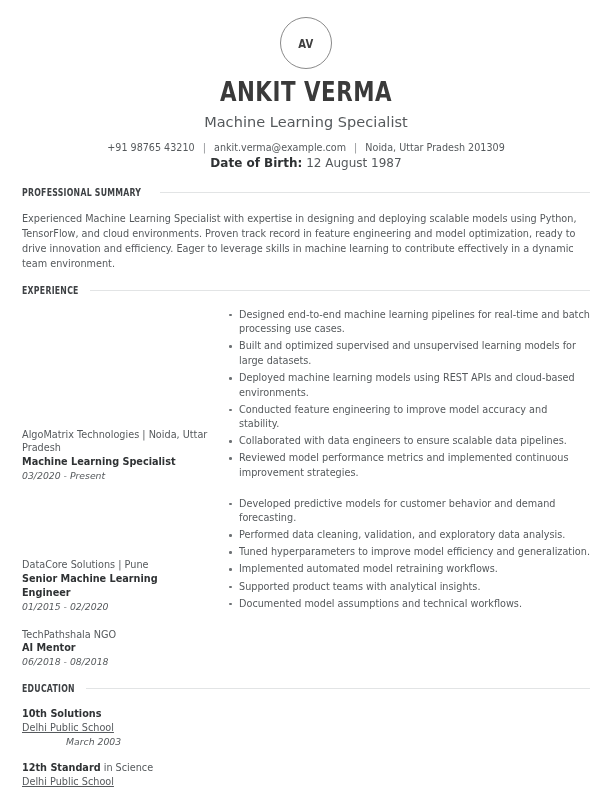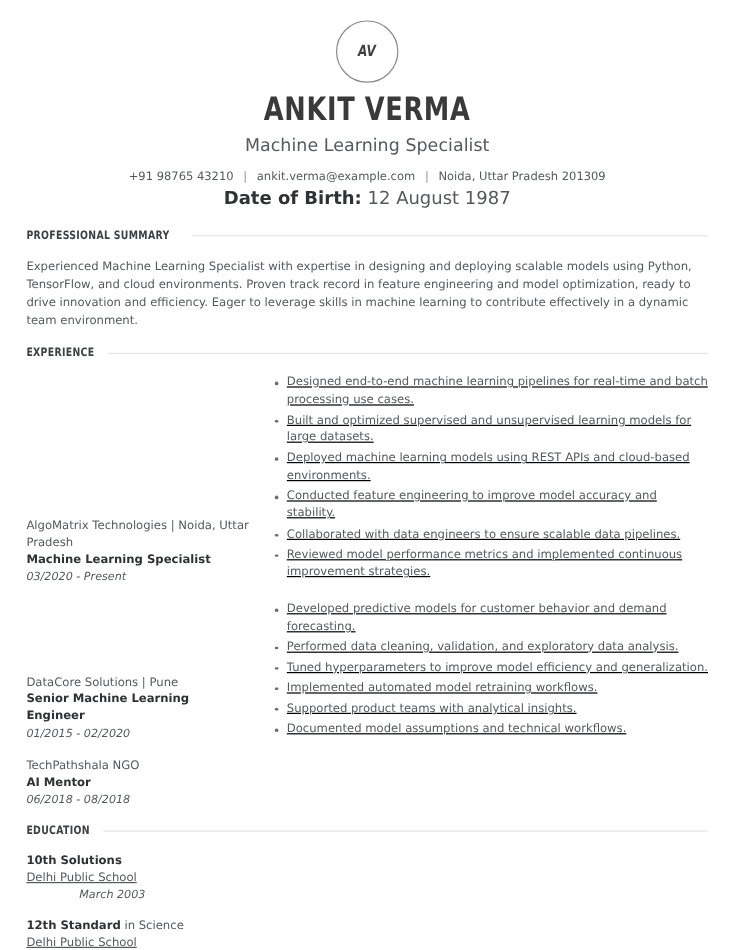--- a/index.html
+++ b/index.html
@@ -27,21 +27,20 @@
   .avatar {
     width: 52px;
     height: 52px;
     border: 1px solid #8a8a8a;
     border-radius: 50%;
     margin: 0 auto;
     display: flex;
     align-items: center;
     justify-content: center;
     box-sizing: border-box;
-    font-style: italic;
   }
   .avatar-initials {
     font-family: "DejaVu Sans Condensed", "Liberation Sans Narrow", "Liberation Sans", sans-serif;
     font-weight: 700;
     font-size: 13px;
     letter-spacing: 0.2px;
     color: #404040;
     transform: scaleX(0.86);
   }
   .full-name {
@@ -65,21 +64,21 @@
     margin-top: 11px;
     font-size: 9.6px;
     color: #55595c;
     line-height: 1.45;
   }
   .contact-sep {
     color: #8e9194;
     padding: 0 5px;
   }
   .dob-line {
-    font-size: 15px;
+    font-size: 12px;
     color: #55595c;
     line-height: 1.45;
   }
   .dob-label {
     font-weight: 700;
     color: #2f3234;
   }
 
   
   .section {
@@ -142,21 +141,20 @@
   }
   .exp-dates {
     font-size: 9.3px;
     font-style: italic;
     color: #55595c;
     line-height: 1.45;
   }
   .exp-right {
     flex: 1 1 auto;
     padding-left: 0px;
-    text-decoration: underline;
   }
   ul.bullets {
     margin: 0;
     padding: 0 0 0 11px;
     list-style: none;
   }
   ul.bullets li {
     position: relative;
     font-size: 9.7px;
     line-height: 1.5;

